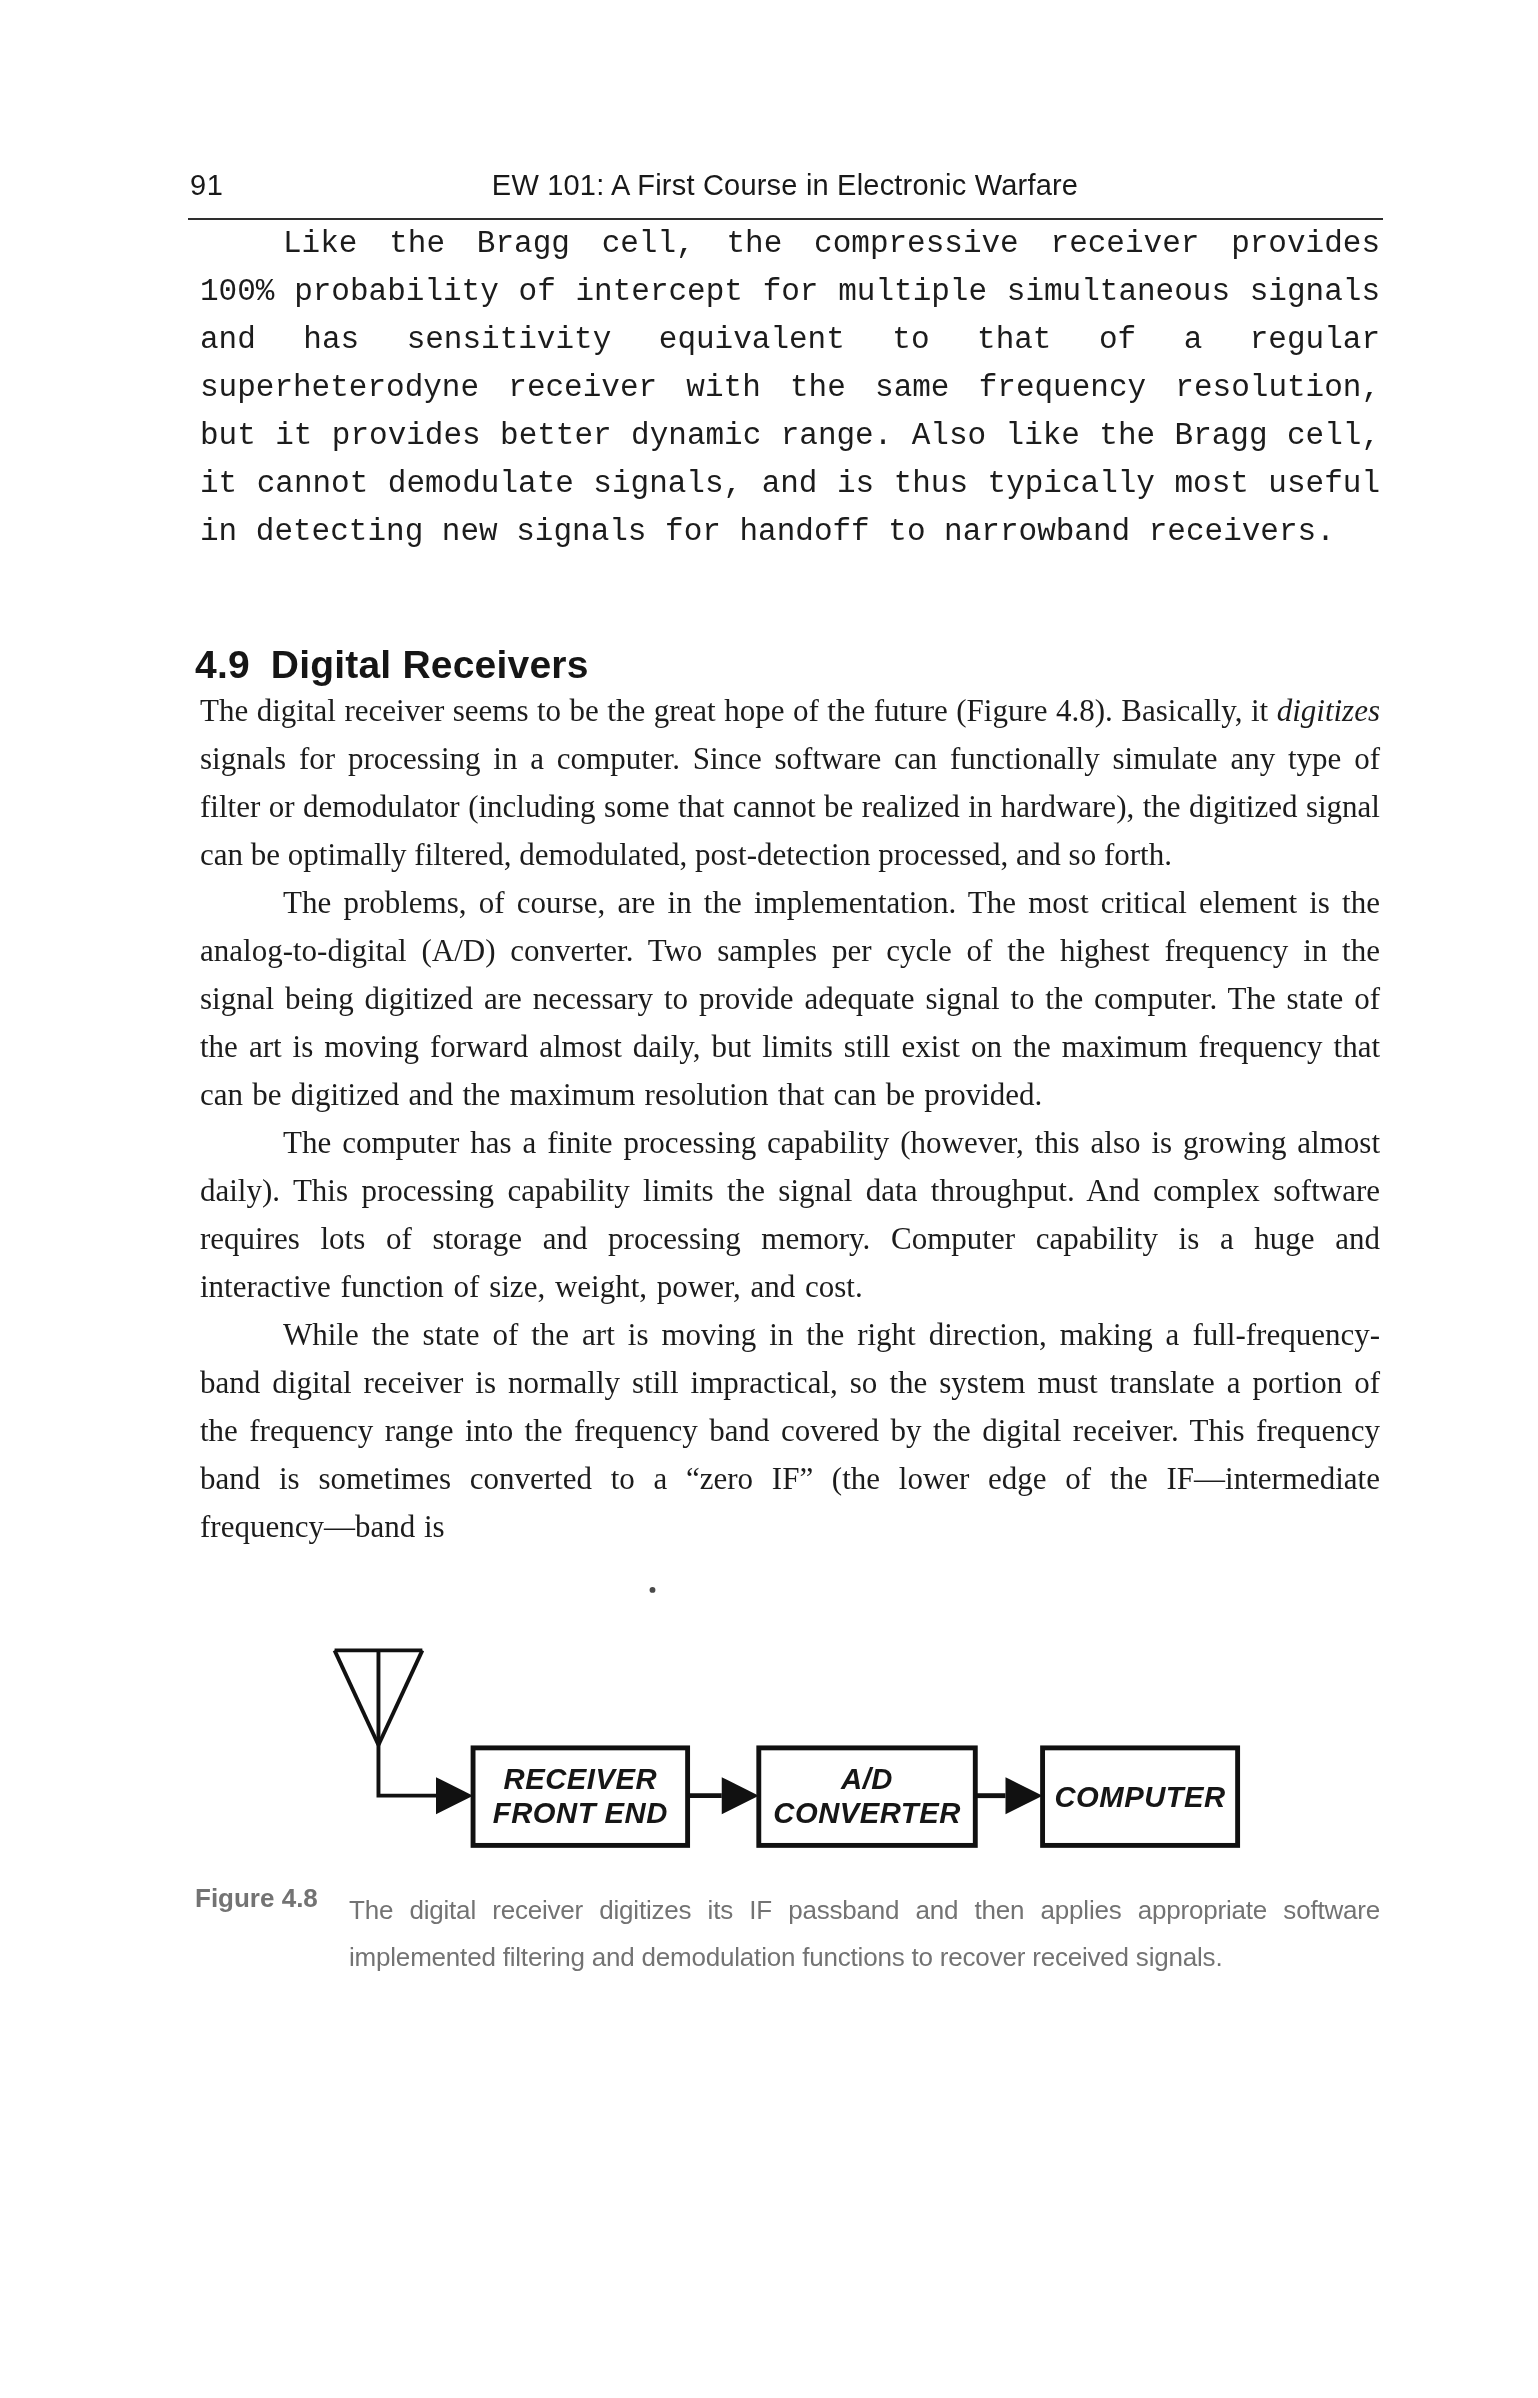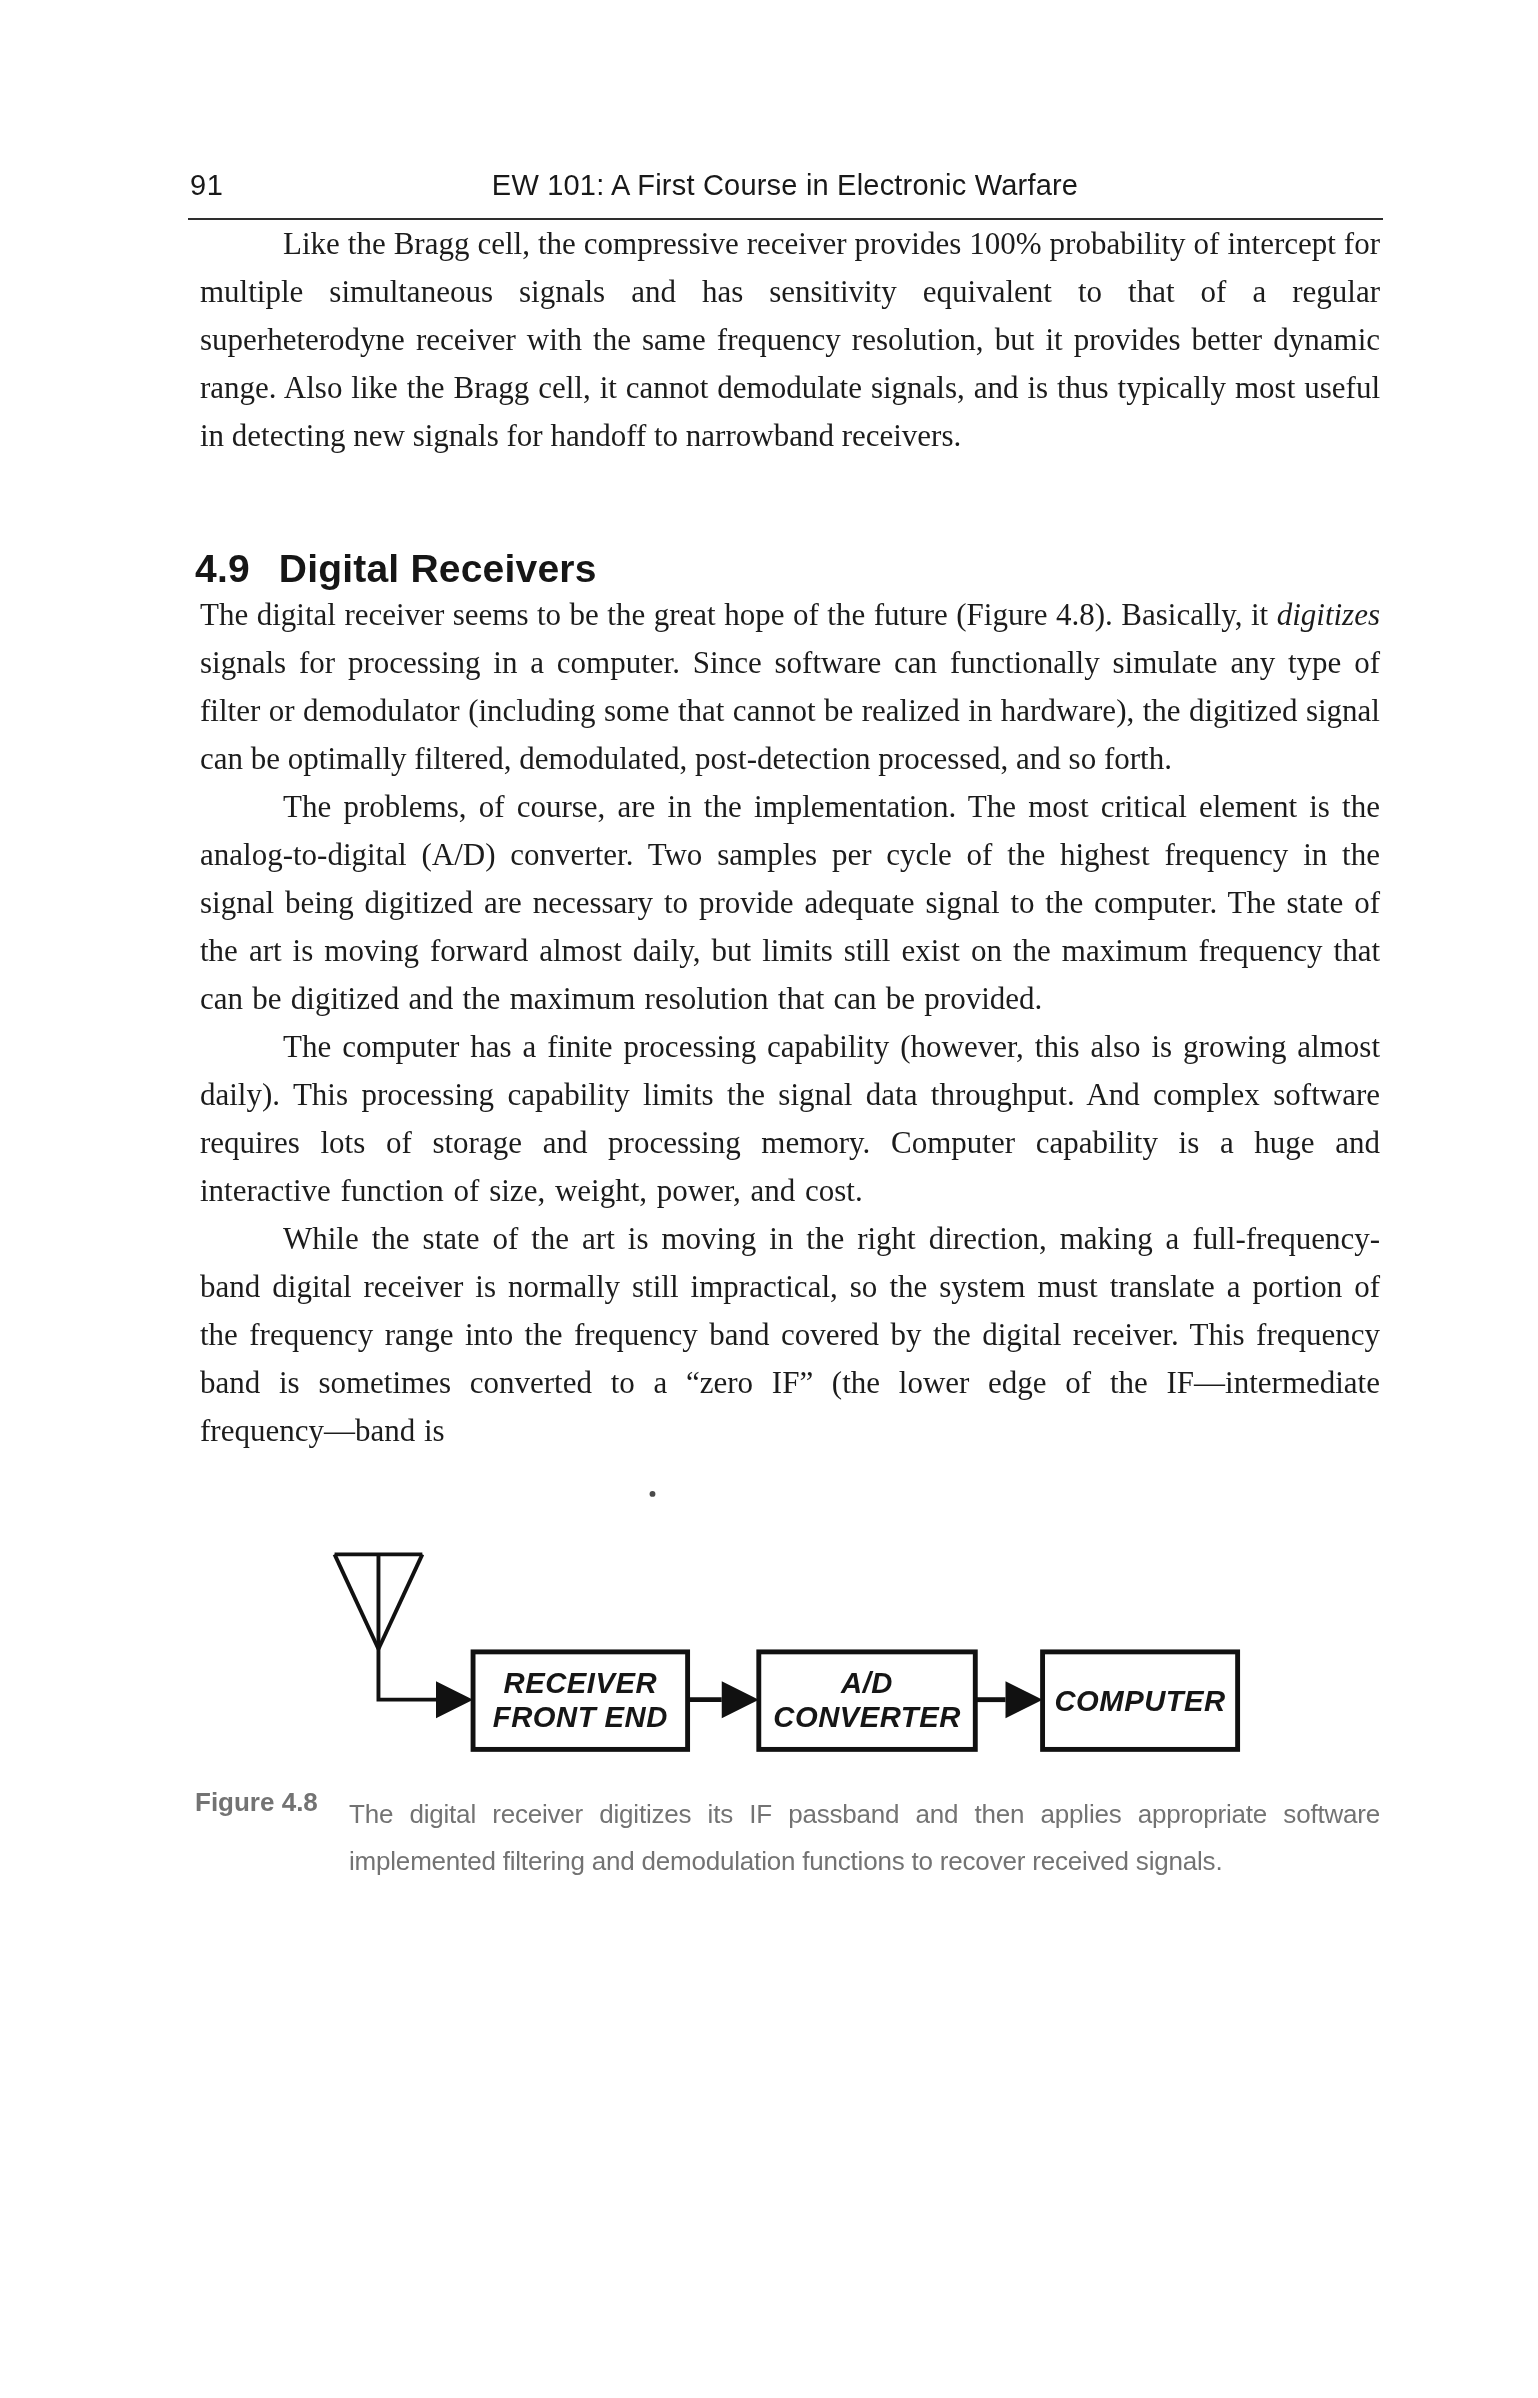--- a/index.html
+++ b/index.html
@@ -29,37 +29,37 @@
   }
   
   p.body {
     margin:0 159px 0 200px;
     font-size:31px;
     line-height:48px;
     text-align:justify;
     color:#1c1c1c;
   }
   p.indent { text-indent:83px; }
-  .p1 { margin-top:74px; }
+  .p1 { margin-top:74px;font-family:Liberation Mono, monospace; }
   .p2 { margin-top:50px; }
   .p3 { word-spacing:1.5px; }
   .p4 { word-spacing:2px; }
   .p5 { word-spacing:1px; }
   .em-italic { font-style:italic; }
   
   .section-heading {
     margin:86px 159px 0 195px;
     font-family:"Liberation Sans", sans-serif;
     font-weight:bold;
     font-size:39px;
     line-height:45px;
     color:#161616;
     letter-spacing:0.2px;
   }
-  .section-num { display:inline-block; margin-right:29px; }
+  .section-num { display:inline-block; margin-right:21px; }
   
   .figure-diagram {
     display:block;
     margin:26px 159px 0 200px;
   }
   .figure-caption {
     display:flex;
     margin:5.9px 159px 0 195px;
     font-family:"Liberation Sans", sans-serif;
     font-size:26px;

